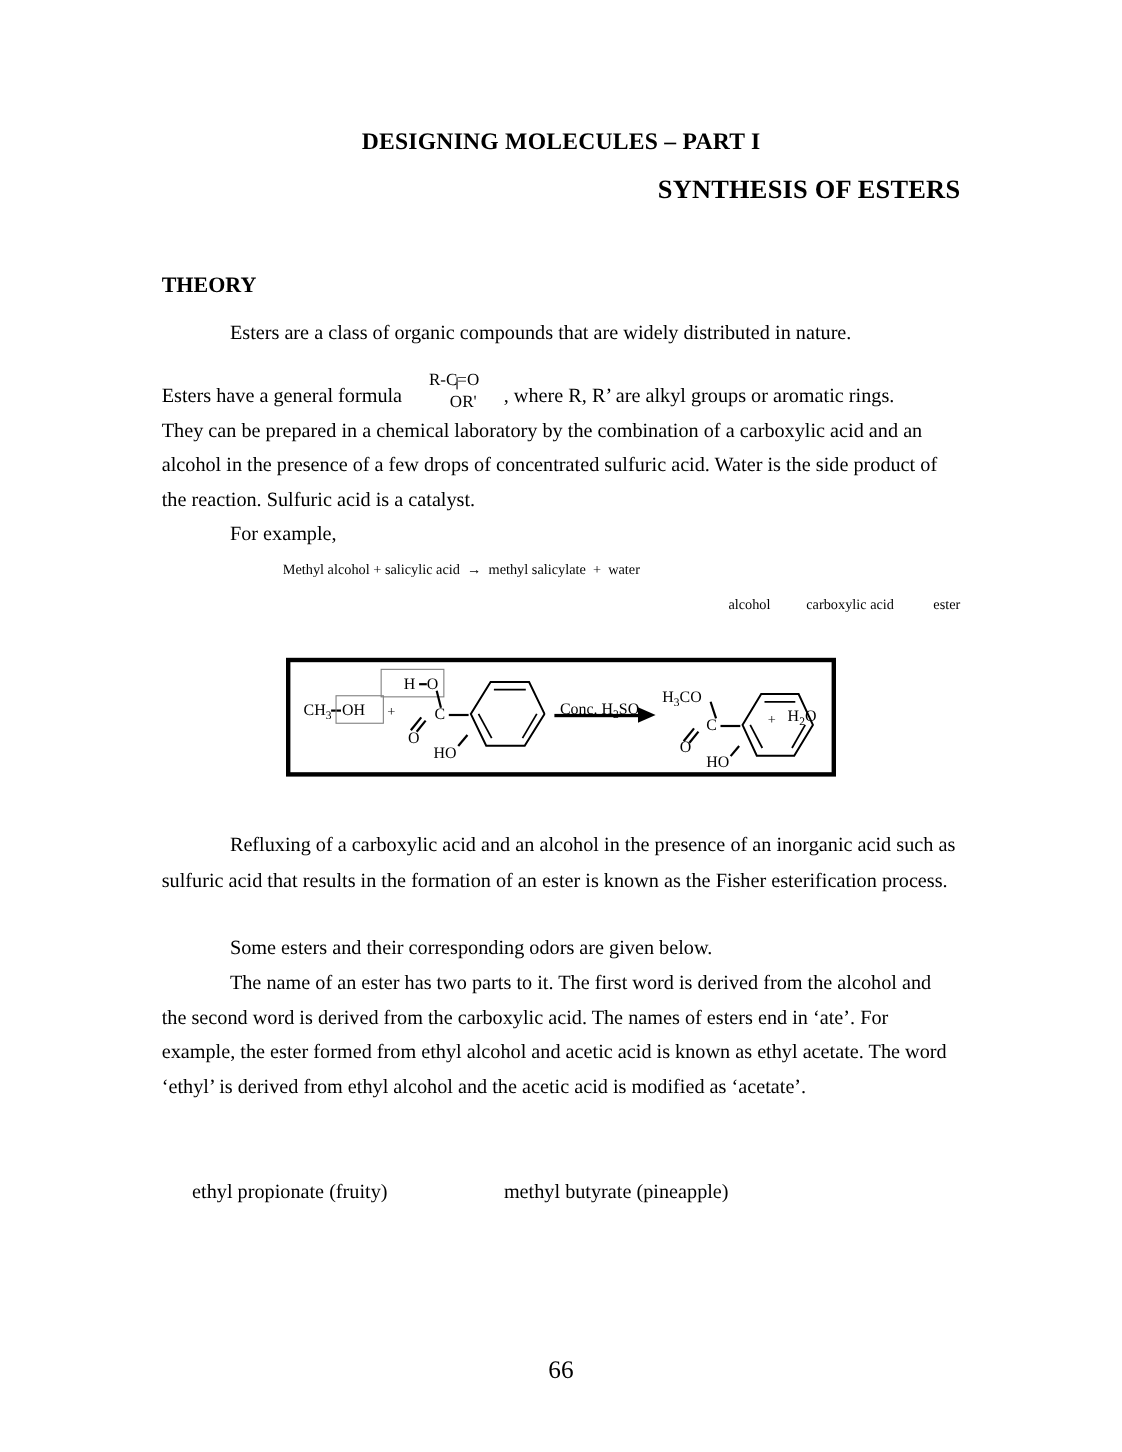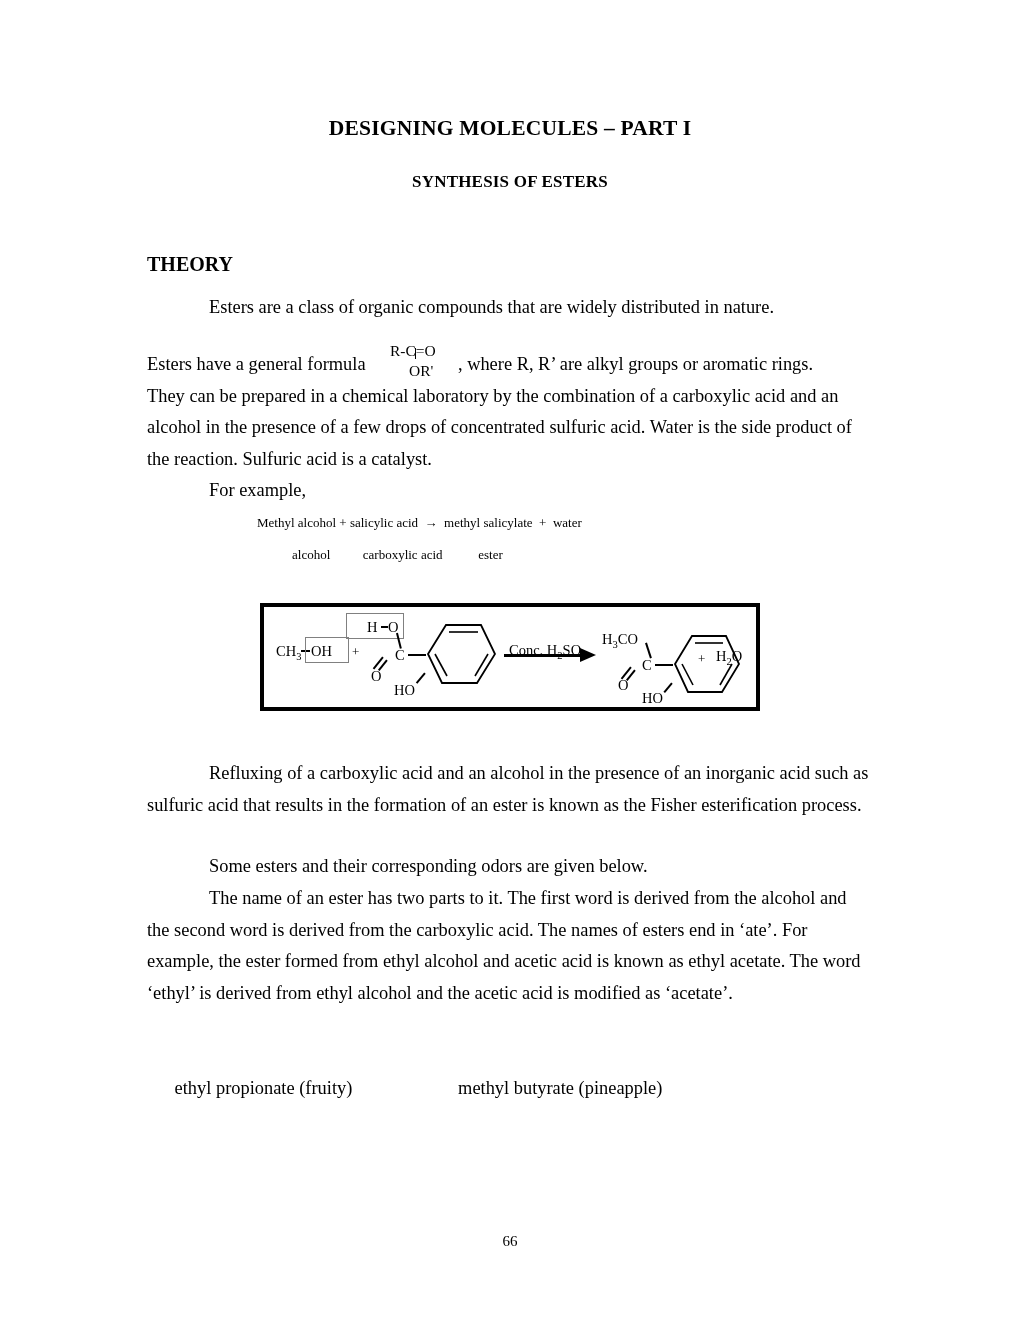--- a/index.html
+++ b/index.html
@@ -33,25 +33,26 @@
     padding-top: 118px;
     text-align: center;
   }
   .doc-title {
     font-size: 21.5px;
     font-weight: bold;
     letter-spacing: 0.2px;
     line-height: 1.0;
   }
   .doc-subtitle {
-    font-size: 17px;
+    font-size: 24px;
     font-weight: bold;
     letter-spacing: 0.2px;
-    margin-top: 33px;
+    margin-top: 21px;
     line-height: 1.0;
+    text-align: right;
   }
   .section-heading {
     font-size: 20px;
     font-weight: bold;
     margin-top: 64px;
     line-height: 1.0;
   }
 
   
   .para {
@@ -102,21 +103,21 @@
     background: #000;
   }
 
   
   .eq-line {
     font-size: 13px;
     line-height: 31.6px;
     white-space: pre;
   }
   .eq-main { padding-left: 110px; }
-  .eq-sub  { padding-left: 145px; }
+  .eq-sub  { padding-left: 145px; text-align: right; }
 
   
   .scheme-wrap {
     margin-top: 33px;
     display: flex;
     justify-content: center;
   }
   .scheme-box {
     position: relative;
     width: 492px;
@@ -167,21 +168,21 @@
     white-space: pre;
   }
 
   
   .page-number {
     position: absolute;
     left: 0;
     top: 1233px;
     width: 1020px;
     text-align: center;
-    font-size: 15px;
+    font-size: 23px;
   }
 </style>
 </head>
 <body>
 
 <div class="page">
   <div class="content">
 
     <div class="title-block">
       <div class="doc-title">DESIGNING MOLECULES – PART I</div>

